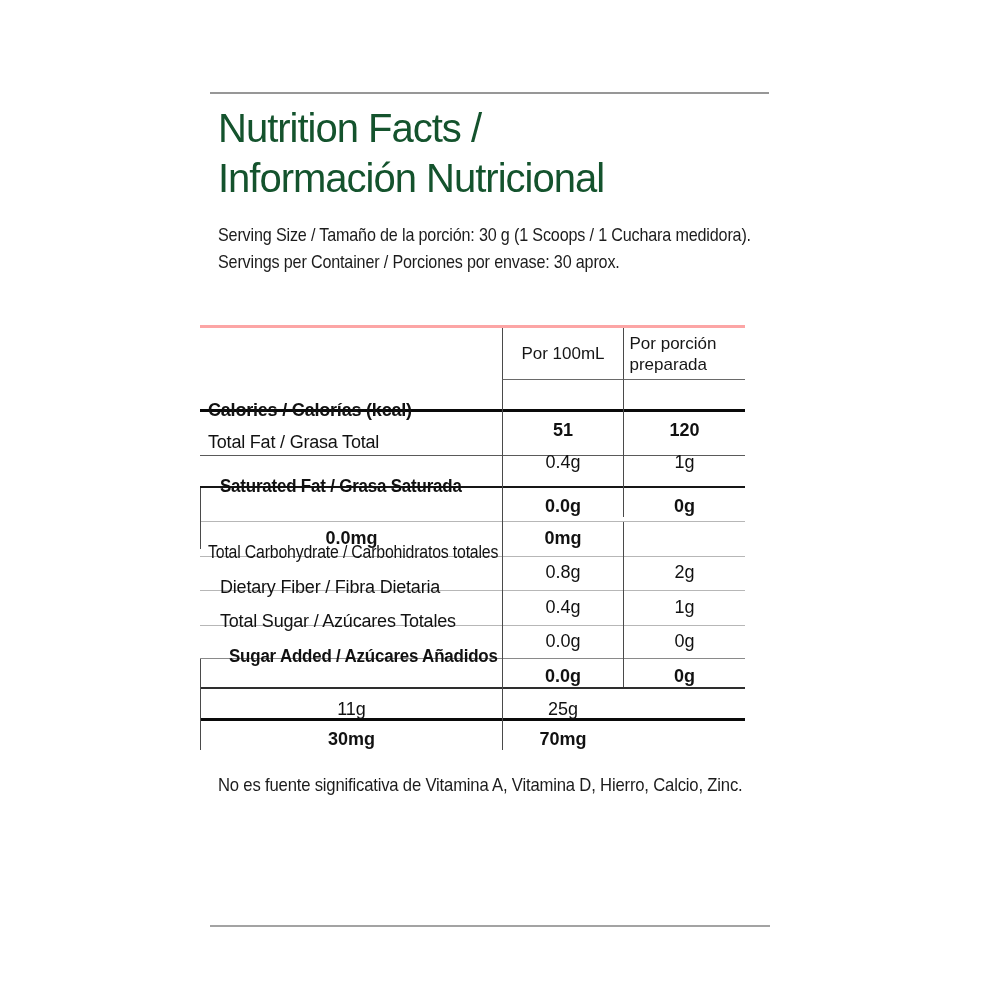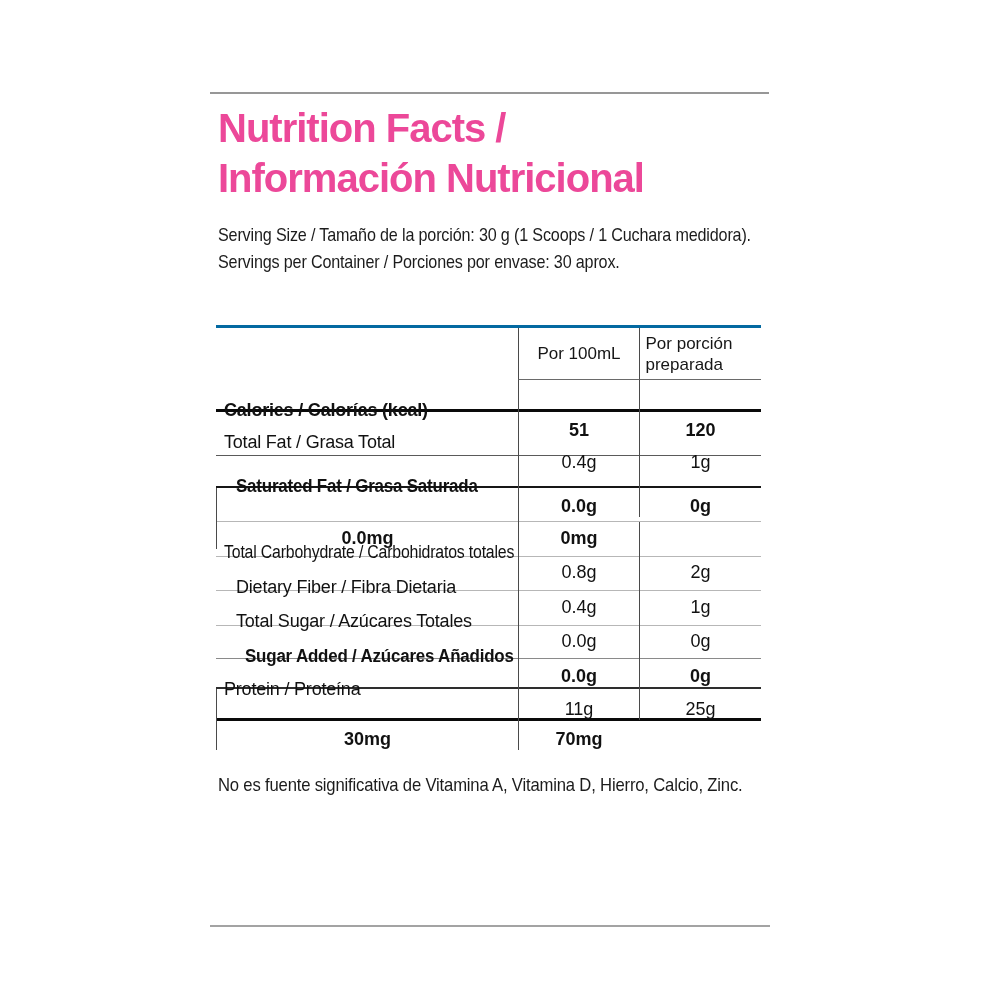--- a/index.html
+++ b/index.html
@@ -14,34 +14,34 @@
     position:absolute;left:210px;top:92px;width:559px;height:2px;
     background:#979797;
   }
   .bottom-rule{
     position:absolute;left:210px;top:925px;width:560px;height:2px;
     background:#a3a3a3;
   }
 
   .title{
     position:absolute;left:218px;top:103px;width:560px;
-    font-size:40px;line-height:50px;font-weight:bold;
-    letter-spacing:-1px;color:#ec4899;white-space:nowrap;
+    font-size:40px;line-height:50px;font-weight:normal;
+    letter-spacing:-1px;color:#14532d;white-space:nowrap;
   }
 
   .serving{
     position:absolute;left:218px;top:221px;width:700px;
     font-size:19px;line-height:27px;color:#1c1c1c;
     transform:scaleX(0.85);transform-origin:0 0;white-space:nowrap;
     letter-spacing:-0.2px;
   }
 
   .ntable{
-    position:absolute;left:216px;top:325px;width:545px;
-    border-top:3px solid #0369a1;box-sizing:border-box;
+    position:absolute;left:200px;top:325px;width:545px;
+    border-top:3px solid #fca5a5;box-sizing:border-box;
   }
   .trow{
     display:grid;grid-template-columns:302px 121px 122px;
     box-sizing:border-box;align-items:stretch;
   }
   .cell{display:flex;align-items:center;box-sizing:border-box;}
   .c1{justify-content:flex-start;}
   .c2,.c3{justify-content:center;border-left:1px solid #4a4a4a;text-align:center;}
   .lbl{font-size:18px;letter-spacing:-0.2px;white-space:nowrap;}
   .val{font-size:18px;margin-top:40px;}
@@ -192,23 +192,20 @@
         </div>
       <div class="cell c2">
           <span class="val">0.0g</span>
         </div>
       <div class="cell c3">
           <span class="val">0g</span>
         </div>
     </div>
 
     <div class="trow rw-pro">
-      <div class="cell c1 ind0">
-          <span class="lbl">Protein / Proteína</span>
-        </div>
       <div class="cell c2">
           <span class="val">11g</span>
         </div>
       <div class="cell c3">
           <span class="val">25g</span>
         </div>
     </div>
 
     <div class="trow rw-sod bold">
       <div class="cell c2">

